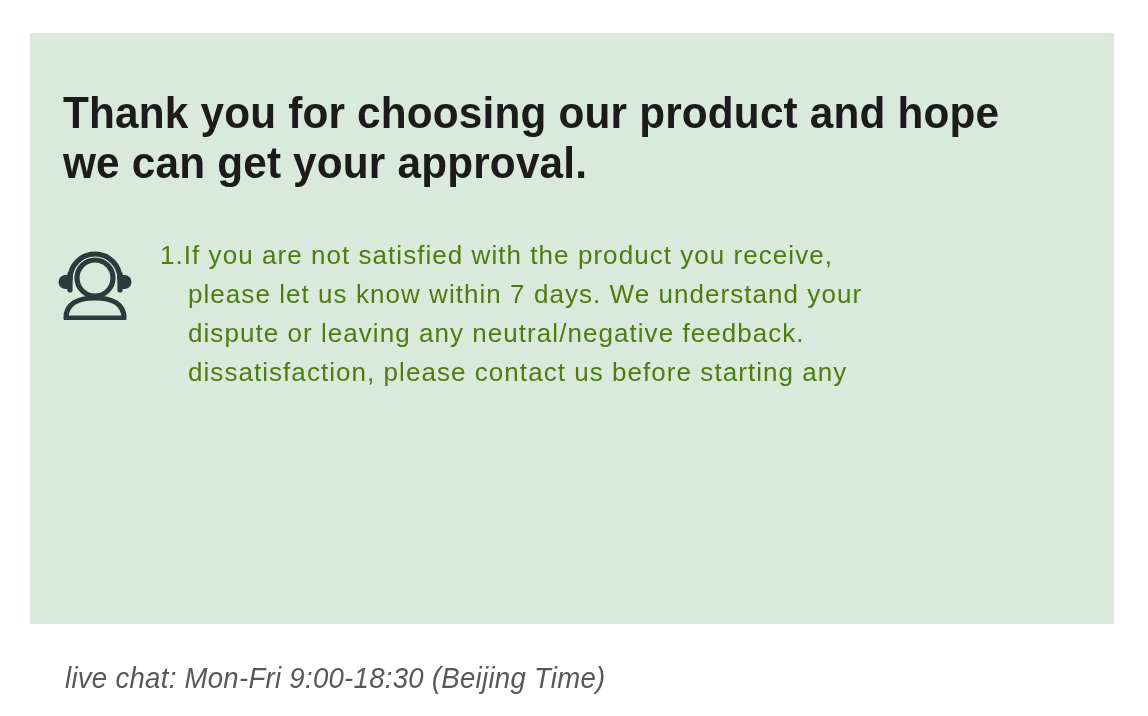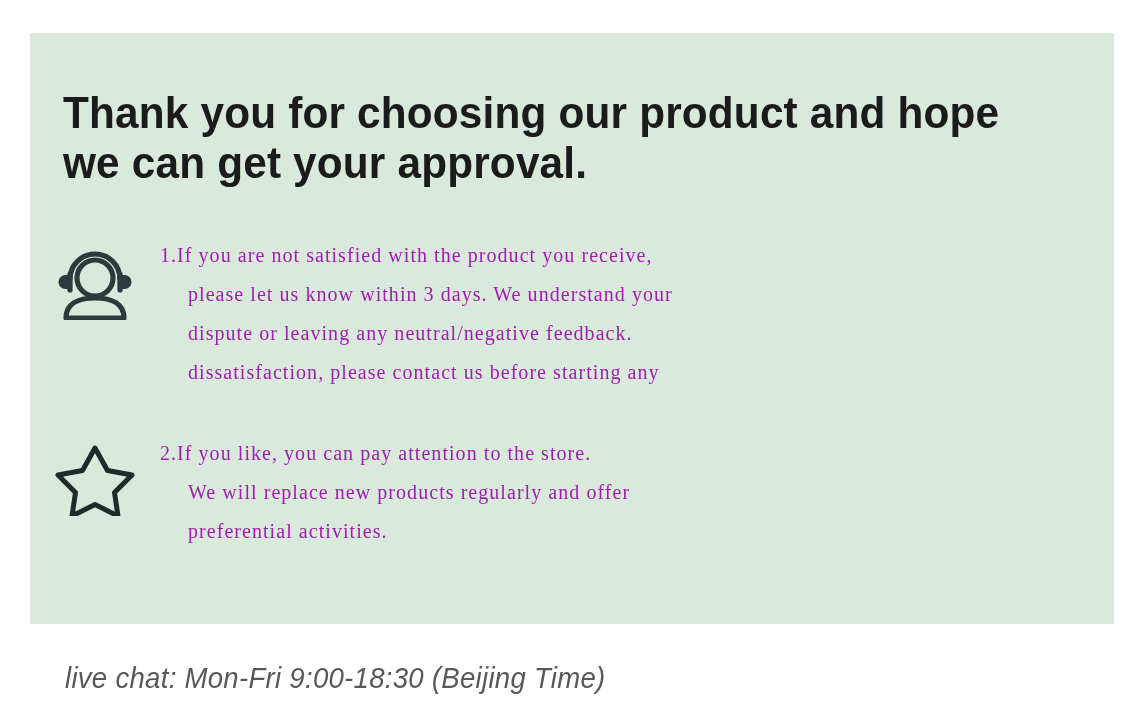--- a/index.html
+++ b/index.html
@@ -76,25 +76,25 @@
   .item-icon svg {
     display: block;
   }
 
   .item-body {
     flex: 1 1 auto;
     padding-right: 40px;
   }
 
   .item-line {
-    font-family: Liberation Serif, serif;
-    font-size: 20px;
+    font-family: Liberation Sans, sans-serif;
+    font-size: 26px;
     line-height: 39px;
     letter-spacing: 1.05px;
-    color: #a21caf;
+    color: #4d7c0f;
     white-space: nowrap;
   }
   .item-line.indent {
     padding-left: 28px;
   }
 
   
   .live-chat {
     position: absolute;
     left: 65px;
@@ -133,37 +133,25 @@
             <path d="M64 31 L68.5 31 A5.5 5.5 0 0 1 68.5 45 L64 45 Z" fill="#2b3a3a" stroke="none"></path>
             <path d="M64 30 L64 46"></path>
 
             <circle cx="39" cy="34" r="18"></circle>
 
             <path d="M10 74 C10 60 22 54 39 54 C56 54 68 60 68 74 Z"></path>
           </svg>
         </div>
         <div class="item-body">
           <div class="item-line">1.If you are not satisfied with the product you receive,</div>
-          <div class="item-line indent">please let us know within 3 days. We understand your</div>
+          <div class="item-line indent">please let us know within 7 days. We understand your</div>
           <div class="item-line indent">dispute or leaving any neutral/negative feedback.</div>
           <div class="item-line indent">dissatisfaction, please contact us before starting any</div>
         </div>
       </div>
 
-      <div class="notice-item">
-        <div class="item-icon">
-          <svg width="80" height="74" viewBox="0 0 80 74" fill="none" stroke="#1e2b2b" stroke-width="5" stroke-linecap="round" stroke-linejoin="round">
-            <path d="M40 6 L52.5 28.5 L77 33 L59.5 50.5 L63 74 L40 62.5 L17 74 L20.5 50.5 L3 33 L27.5 28.5 Z"></path>
-          </svg>
-        </div>
-        <div class="item-body">
-          <div class="item-line">2.If you like, you can pay attention to the store.</div>
-          <div class="item-line indent">We will replace new products regularly and offer</div>
-          <div class="item-line indent">preferential activities.</div>
-        </div>
-      </div>
 
     </div>
   </div>
 
   <p class="live-chat">live chat: Mon-Fri 9:00-18:30 (Beijing Time)</p>
 
 </div>
 
 </body></html>

